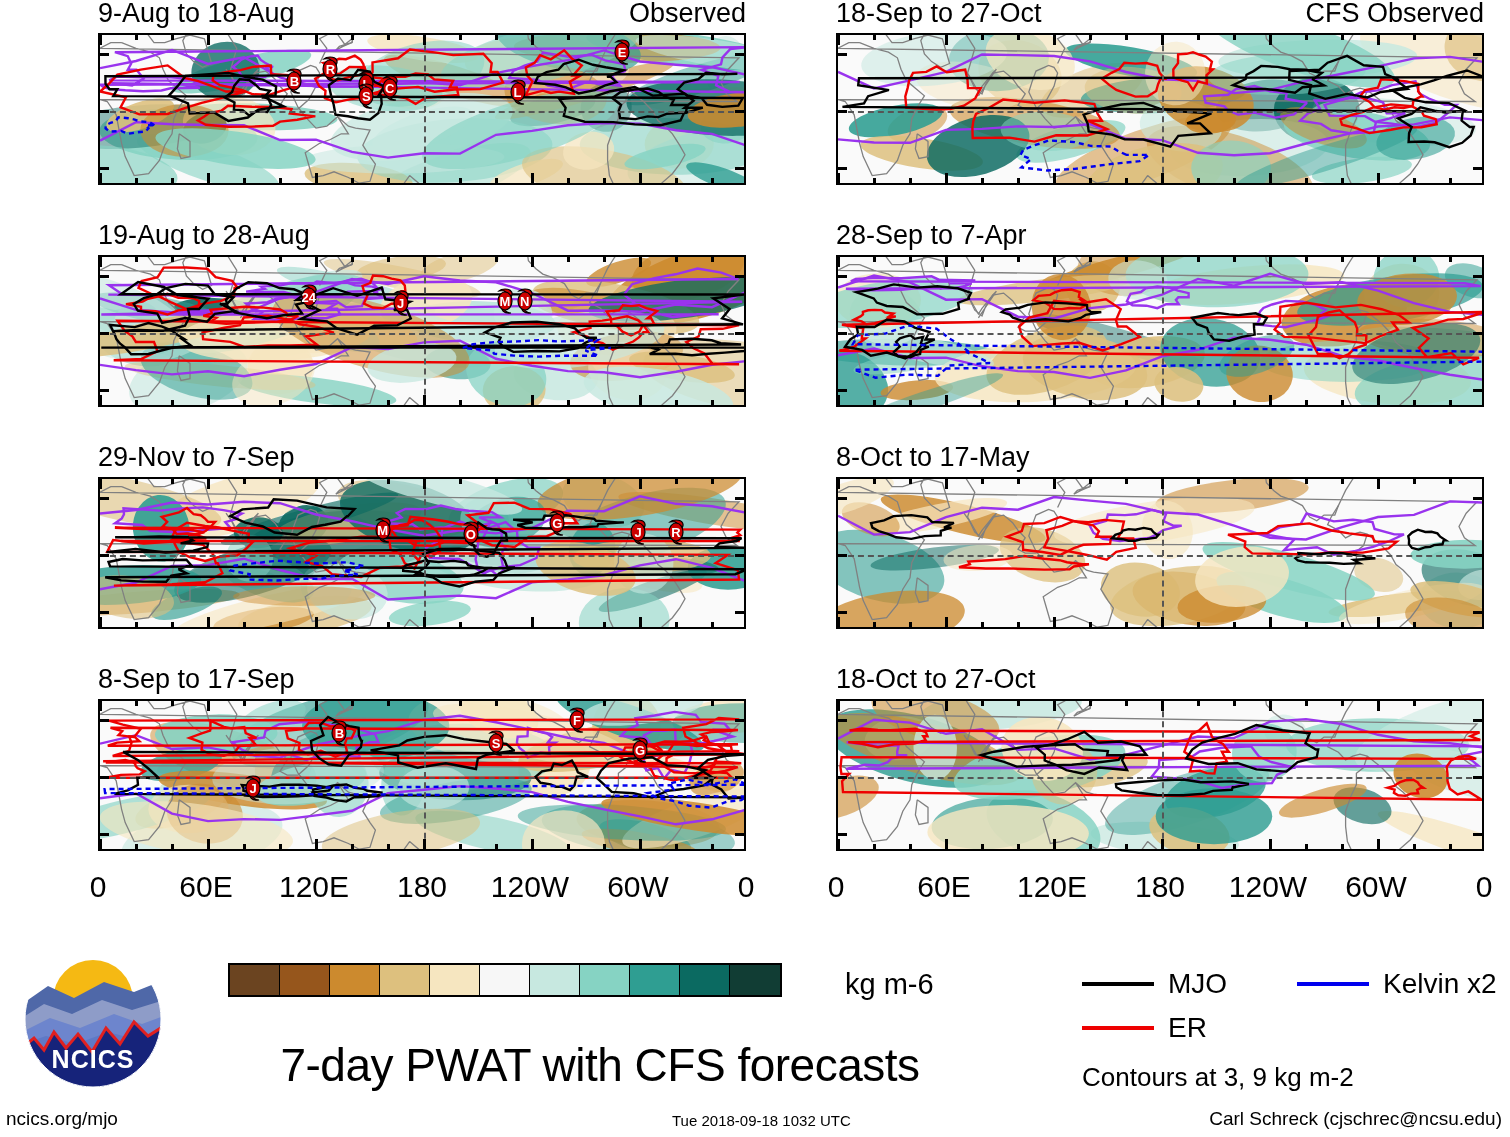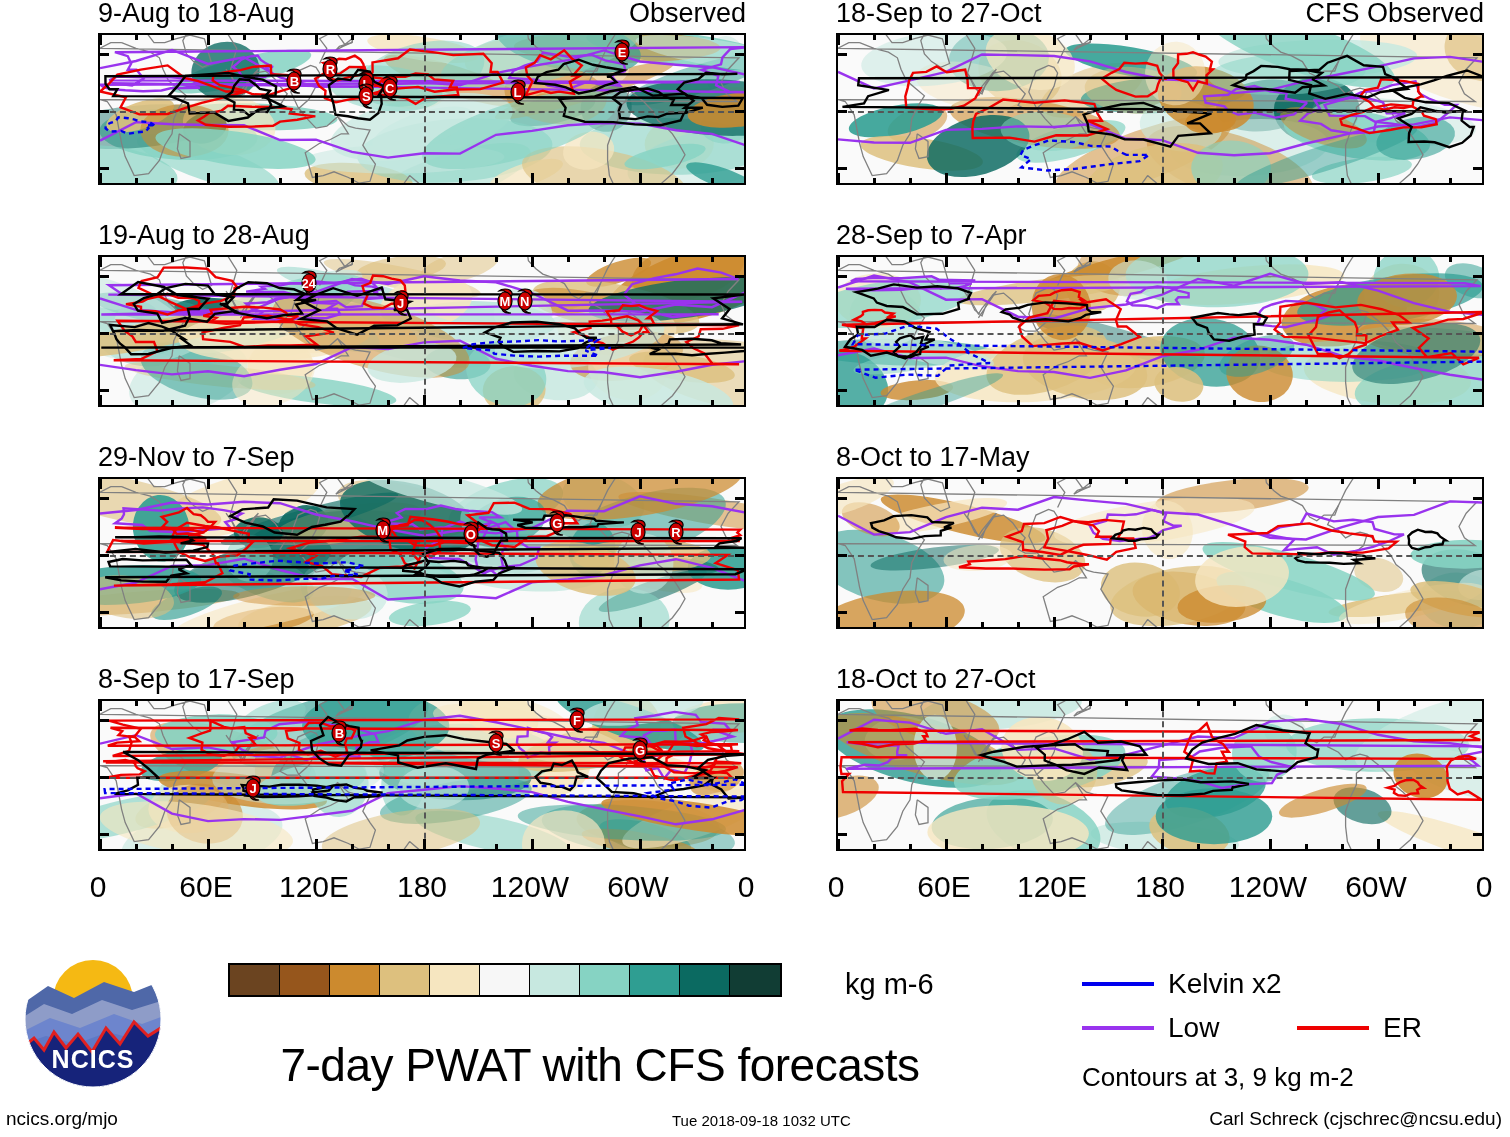--- a/index.html
+++ b/index.html
@@ -345,21 +345,21 @@
         <div class="tick" style="left: 467px; top: 0px; width: 3px; height: 5px;"></div>
         <div class="tick" style="left: 467px; bottom: 0px; width: 3px; height: 5px;"></div>
         <div class="tick" style="left: 503px; top: 0px; width: 3px; height: 5px;"></div>
         <div class="tick" style="left: 503px; bottom: 0px; width: 3px; height: 5px;"></div>
         <div class="tick" style="left: 539px; top: 0px; width: 3px; height: 10px;"></div>
         <div class="tick" style="left: 539px; bottom: 0px; width: 3px; height: 10px;"></div>
         <div class="tick" style="left: 575px; top: 0px; width: 3px; height: 5px;"></div>
         <div class="tick" style="left: 575px; bottom: 0px; width: 3px; height: 5px;"></div>
         <div class="tick" style="left: 611px; top: 0px; width: 3px; height: 5px;"></div>
         <div class="tick" style="left: 611px; bottom: 0px; width: 3px; height: 5px;"></div>
-        <div class="storm" style="left: 208.8px; top: 26px;"><svg viewBox="0 0 26 30" width="26" height="30">
+        <div class="storm" style="left: 208.8px; top: 40px;"><svg viewBox="0 0 26 30" width="26" height="30">
             <path d="M13 3 C20 3 22 8 18 12 C15 15 11 15 11 19 C11 24 15 27 19 27 C12 28 8 24 11 19 C13 15 17 14 16 10 C15 6 12 4 7 5 C9 3 11 3 13 3 Z" fill="#cc0000" stroke="#000" stroke-width="1.2"></path>
             <ellipse cx="13" cy="15" rx="7" ry="9" fill="#cc0000" stroke="#000" stroke-width="1.2"></ellipse>
           </svg><span>24</span></div>
         <div class="storm" style="left: 300.6px; top: 45.6px;"><svg viewBox="0 0 26 30" width="26" height="30">
             <path d="M13 3 C20 3 22 8 18 12 C15 15 11 15 11 19 C11 24 15 27 19 27 C12 28 8 24 11 19 C13 15 17 14 16 10 C15 6 12 4 7 5 C9 3 11 3 13 3 Z" fill="#cc0000" stroke="#000" stroke-width="1.2"></path>
             <ellipse cx="13" cy="15" rx="7" ry="9" fill="#cc0000" stroke="#000" stroke-width="1.2"></ellipse>
           </svg><span>J</span></div>
         <div class="storm" style="left: 405px; top: 43.7px;"><svg viewBox="0 0 26 30" width="26" height="30">
             <path d="M13 3 C20 3 22 8 18 12 C15 15 11 15 11 19 C11 24 15 27 19 27 C12 28 8 24 11 19 C13 15 17 14 16 10 C15 6 12 4 7 5 C9 3 11 3 13 3 Z" fill="#cc0000" stroke="#000" stroke-width="1.2"></path>
             <ellipse cx="13" cy="15" rx="7" ry="9" fill="#cc0000" stroke="#000" stroke-width="1.2"></ellipse>
@@ -1167,29 +1167,29 @@
       <div style="background: rgb(47, 158, 146);"></div>
       <div style="background: rgb(11, 106, 97);"></div>
       <div style="background: rgb(17, 61, 52);"></div>
     </div>
 </div>
 <div id="cb-units">kg m-6</div>
 
 <div id="legend">
   <div class="leg-row">
     <div class="leg-item">
+      <span class="leg-line" id="leg-line-0" style="border-top-color: rgb(0, 0, 0);"></span>
+      <span>MJO</span>
+    </div>
+    <div class="leg-item">
       <span class="leg-line" id="leg-line-1" style="border-top-color: rgb(0, 0, 238);"></span>
       <span>Kelvin x2</span>
     </div>
   </div>
   <div class="leg-row">
-    <div class="leg-item">
-      <span class="leg-line" id="leg-line-2" style="border-top-color: rgb(153, 51, 238);"></span>
-      <span>Low</span>
-    </div>
     <div class="leg-item">
       <span class="leg-line" id="leg-line-3" style="border-top-color: rgb(238, 0, 0);"></span>
       <span>ER</span>
     </div>
   </div>
   <div class="leg-note">Contours at 3, 9 kg m-2</div>
 </div>
 
 <div id="main-title">7-day PWAT with CFS forecasts</div>
 <div id="footer-left">ncics.org/mjo</div>

